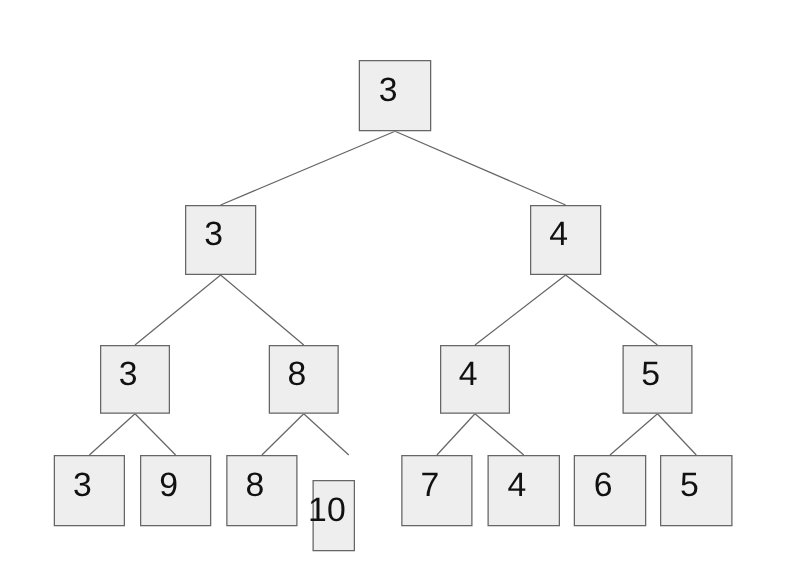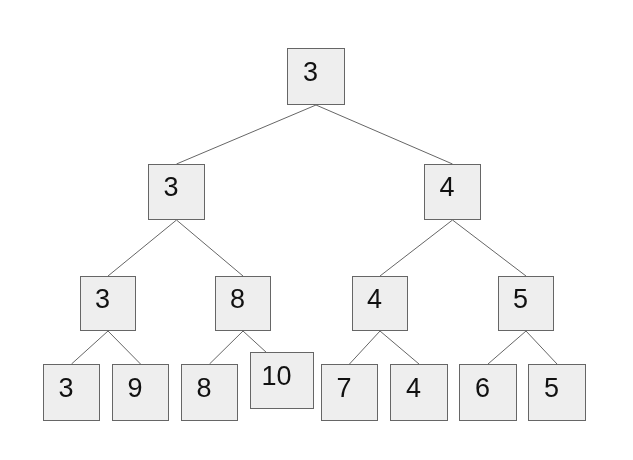--- a/index.html
+++ b/index.html
@@ -86,21 +86,21 @@
     </div>
     <div class="node" style="left: 43px; top: 364px; width: 57px; height: 57px;">
       <span>3</span>
     </div>
     <div class="node" style="left: 112px; top: 364px; width: 57px; height: 57px;">
       <span>9</span>
     </div>
     <div class="node" style="left: 181px; top: 364px; width: 57px; height: 57px;">
       <span>8</span>
     </div>
-    <div class="node" style="left: 250px; top: 352px; width: 64px; height: 57px;">
+    <div class="node" style="left: 250px; top: 384px; width: 34px; height: 57px;">
       <span>10</span>
     </div>
     <div class="node" style="left: 321px; top: 364px; width: 57px; height: 57px;">
       <span>7</span>
     </div>
     <div class="node" style="left: 390px; top: 364px; width: 58px; height: 57px;">
       <span>4</span>
     </div>
     <div class="node" style="left: 459px; top: 364px; width: 58px; height: 57px;">
       <span>6</span>

